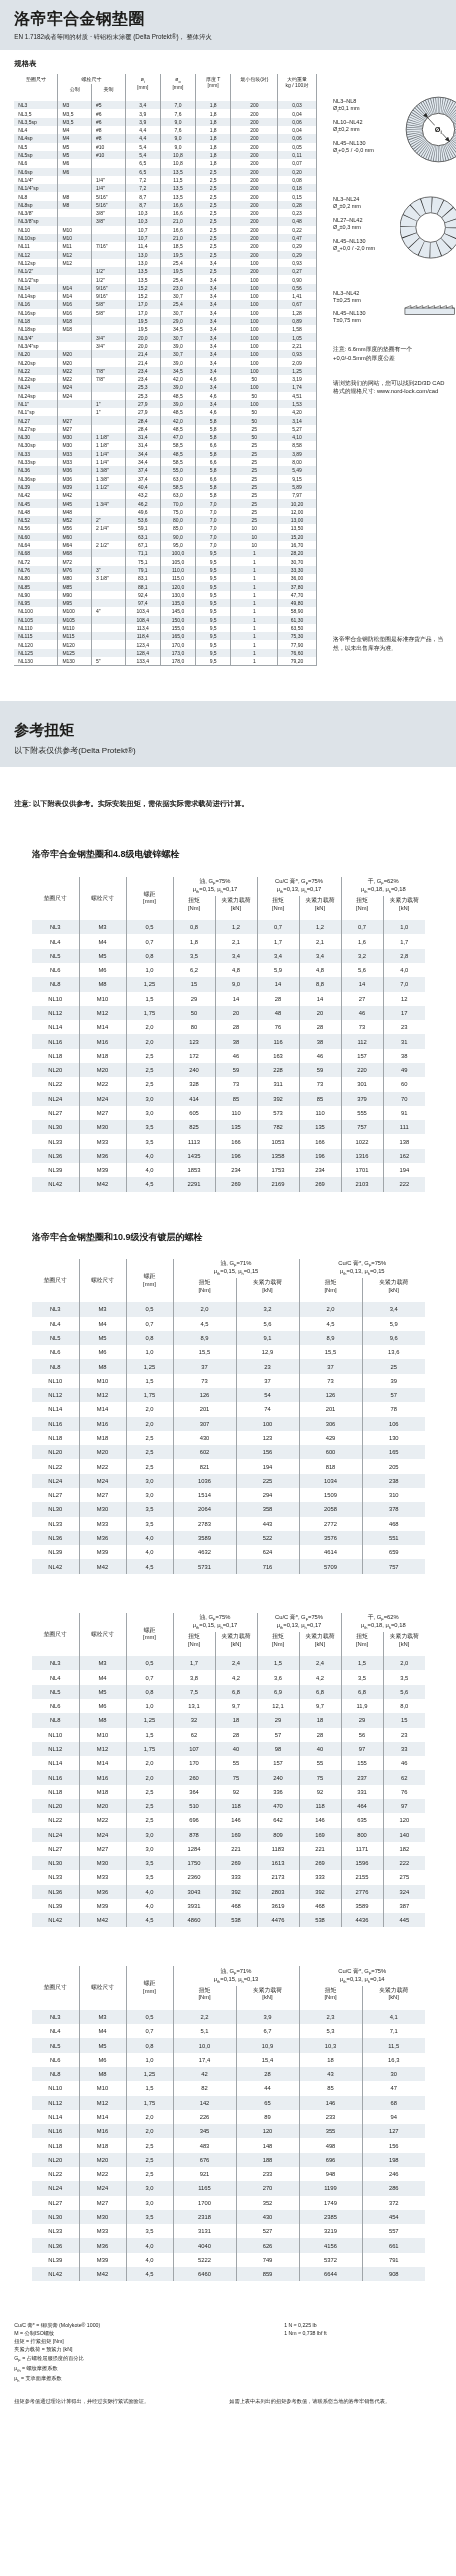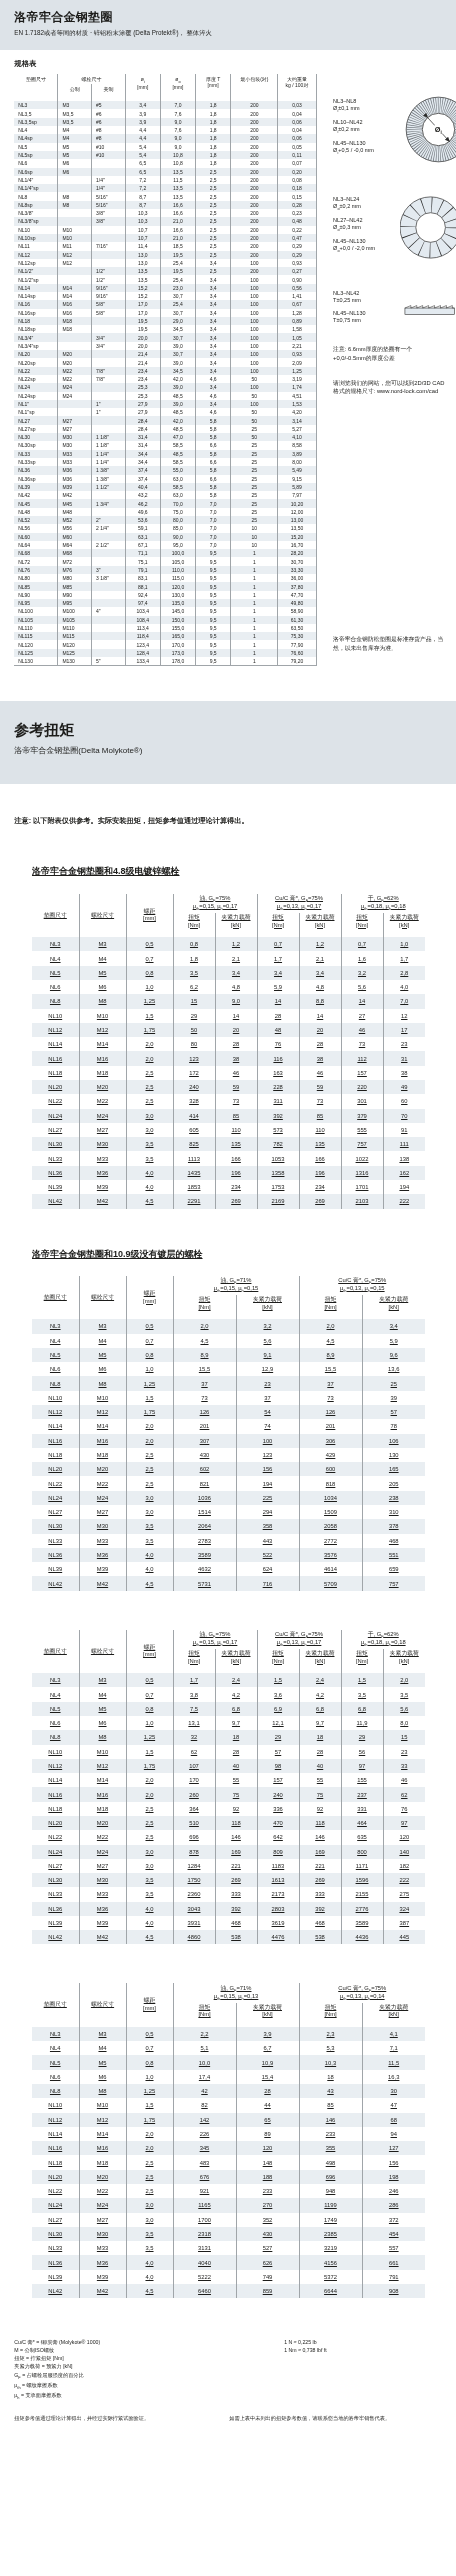--- a/index.html
+++ b/index.html
@@ -1,20 +1,20 @@
 <!DOCTYPE html>
 <html style="font-size:8.8px"><head>
 <meta charset="utf-8">
 <style>
   html,body{margin:0;padding:0;background:#fff;}
   body{width:457px;min-height:2576px;font-family:"Liberation Sans","DejaVu Sans",sans-serif;color:#1d1d1b;}
   .band{background:#dde3e8;}
   
   .page-header{height:50px;box-sizing:border-box;padding:8.8px 14.3px 0 14.3px;}
-  .page-header h1{margin:0 0 2.8px 0;font-size:12px;font-weight:bold;letter-spacing:0.3px;}
+  .page-header h1{margin:0 0 2.8px 0;font-size:16px;font-weight:bold;letter-spacing:0.3px;}
   .page-header p{margin:0;font-size:6.3px;}
   
   .spec-section{padding:0 14.3px;}
   .spec-heading{font-size:7.4px;font-weight:bold;margin:8.8px 0 5.5px 0;}
   .spec-flex{display:flex;align-items:flex-start;}
   table.spec{border-collapse:collapse;width:280px;font-size:5px;table-layout:fixed;}
   table.spec th{font-weight:normal;text-align:center;vertical-align:top;padding:1.7px 1.1px;line-height:1.3;}
   table.spec thead tr.sub th{padding-bottom:8.8px;}
   table.spec td{height:8.3px;padding:0 1.7px;text-align:center;overflow:hidden;white-space:nowrap;}
   table.spec td.l{text-align:left;padding-left:3.9px;}
@@ -27,26 +27,26 @@
   .diagram{display:flex;align-items:center;}
   .tol{width:67px;line-height:1.3;}
   .tol .tol-item{margin-bottom:6px;}
   .d1{margin-top:18.7px;}
   .d2{margin-top:25px;}
   .d3{margin-top:25px;}
   .side-note{margin-top:14.3px;line-height:1.45;font-size:5.8px;white-space:pre-line;}
   .cad-note{margin-top:16.5px;}
   .stock-note{margin-top:240px;}
   
-  .torque-band{margin-top:35px;height:83px;box-sizing:border-box;padding:20px 14.3px 0 14.3px;}
+  .torque-band{margin-top:35px;height:66px;box-sizing:border-box;padding:20px 14.3px 0 14.3px;}
   .torque-band h2{margin:0 0 4.4px 0;font-size:15px;font-weight:bold;}
   .torque-band p{margin:0;font-size:8px;}
   .torque-note{margin:32px 14.3px 0 14.3px;font-size:7.2px;font-weight:600;}
   
-  .torque-block{margin:39px 14.3px 0 32px;width:393px;text-decoration:underline;}
+  .torque-block{margin:39px 14.3px 0 32px;width:393px;}
   .tq-title{font-size:9px;font-weight:bold;margin:0 0 15.4px 0;}
   table.tq{border-collapse:collapse;width:393px;font-size:5.8px;table-layout:fixed;}
   table.tq th{font-weight:normal;text-align:center;line-height:1.35;padding:1.1px 1.1px;}
   table.tq thead tr.sub th{padding-bottom:7.7px;vertical-align:top;}
   table.tq td{text-align:center;padding:3.3px 1.1px;height:7.7px;white-space:nowrap;}
   table.tq .bl{border-left:0.6px solid #a0a5a9;}
   table.tq tbody tr:nth-child(odd){background:#e9eef2;}
   
   .foot{padding:0 14.3px;margin-top:40px;font-size:5.2px;}
   .foot-flex{display:flex;}
@@ -855,24 +855,24 @@
         <div class="side-note cad-note">请浏览我们的网站，您可以找到2D/3D CAD
 格式的规格尺寸: www.nord-lock.com/cad</div>
         <div class="side-note stock-note">洛帝牢合金钢防松垫圈是标准存货产品，当
 然，以未出售库存为准。</div>
       </aside>
     </div>
   </section>
 
   <section class="band torque-band">
     <h2>参考扭矩</h2>
-    <p>洛帝牢合金钢垫圈(Delta Molykote®)</p>
+    <p>以下附表仅供参考(Delta Protekt®)</p>
   </section>
 
-  <p class="torque-note">注意: 以下附表仅供参考。实际安装扭矩，扭矩参考值通过理论计算得出。</p>
+  <p class="torque-note">注意: 以下附表仅供参考。实际安装扭矩，需依据实际需求载荷进行计算。</p>
 
   <div id="torque-tables">
       <section class="torque-block">
     <h3 class="tq-title">洛帝牢合金钢垫圈和4.8级电镀锌螺栓</h3>
     <table class="tq">
           <colgroup>
       <col style="width:47px">
             <col style="width:47px">
             <col style="width:47px">
             <col style="width:42px">

